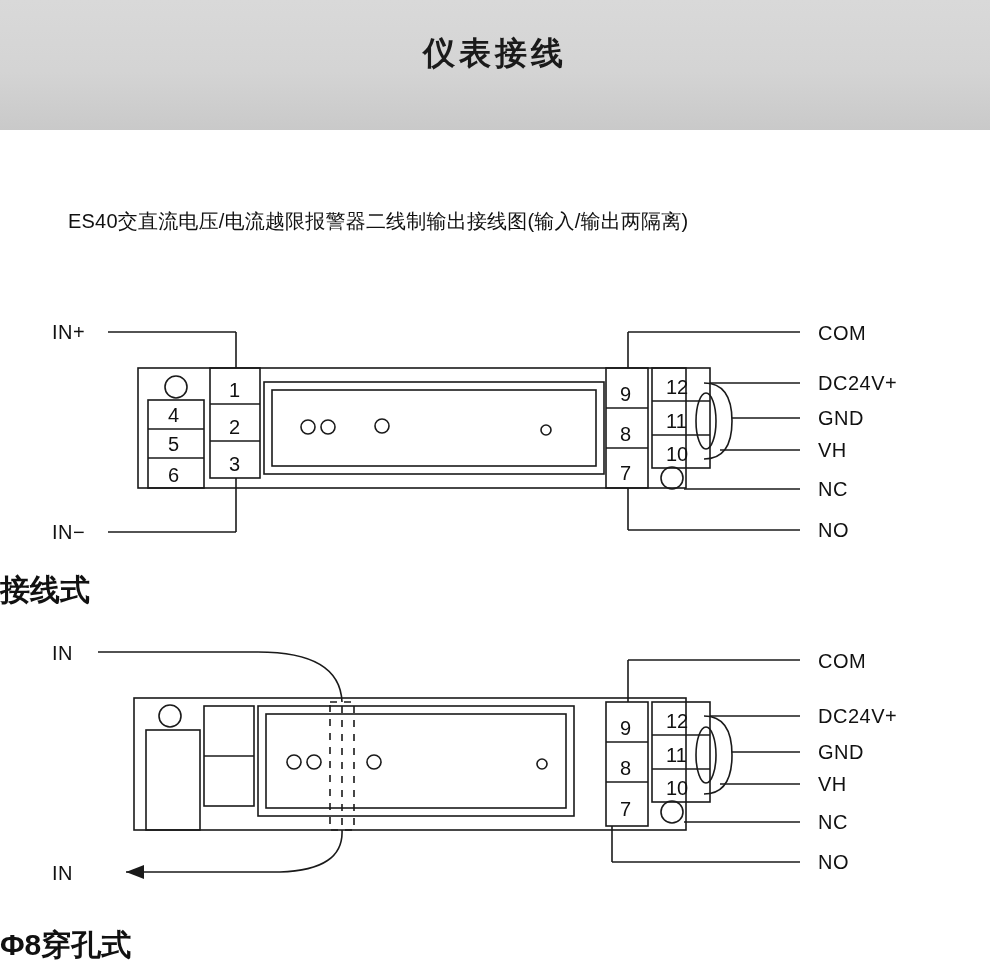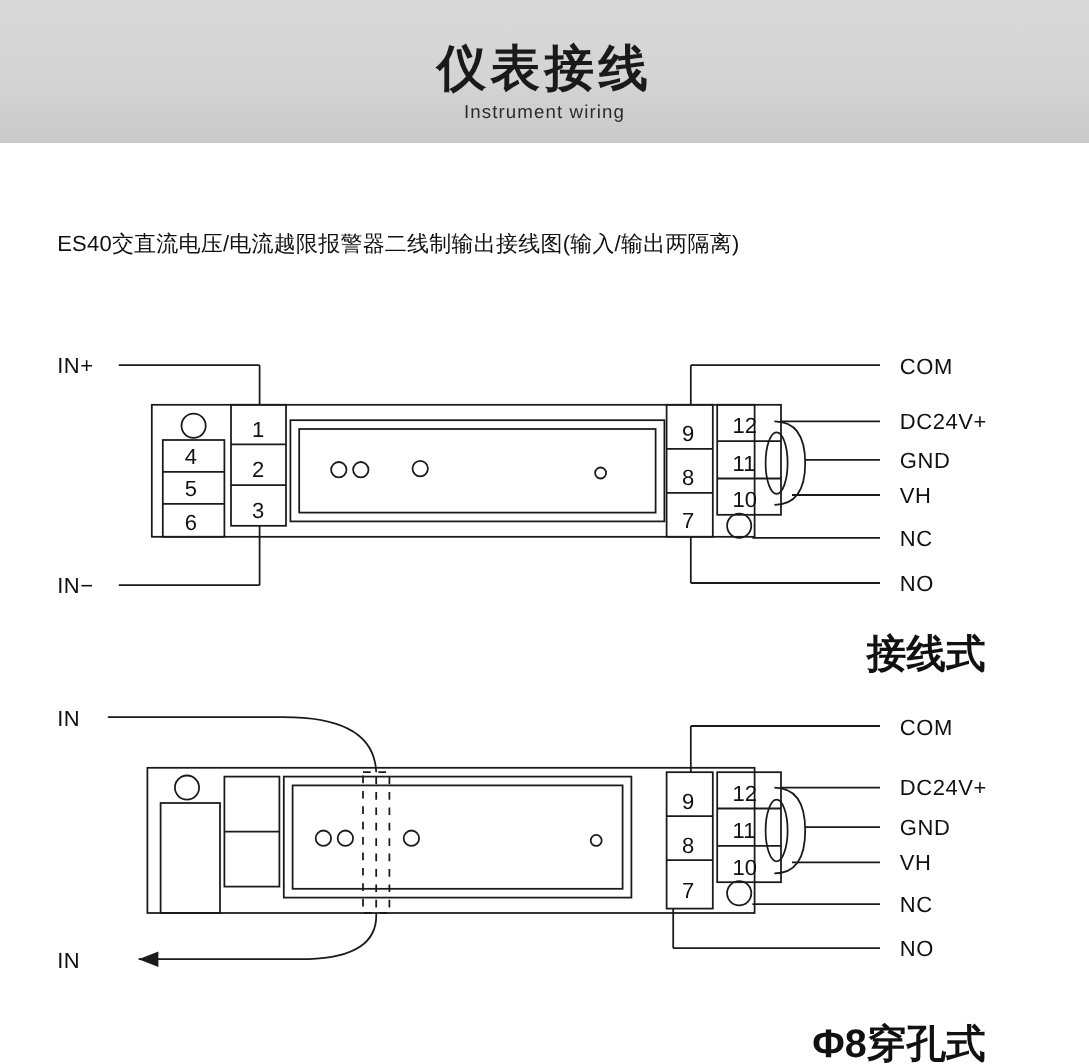--- a/index.html
+++ b/index.html
@@ -22,54 +22,54 @@
     left: 0; top: 0;
     width: 990px;
     height: 130px;
     background: linear-gradient(to bottom, #d9d9d9 0%, #d4d4d4 55%, #c9c9c9 100%);
   }
   .banner-title {
     position: absolute;
     left: 0; top: 32px;
     width: 990px;
     text-align: center;
-    font-size: 45px;
+    font-size: 32px;
     font-weight: bold;
     letter-spacing: 4px;
     color: #1a1a1a;
     font-family: "Liberation Sans", sans-serif;
   }
   .banner-sub {
     position: absolute;
     left: 0; top: 92px;
     width: 990px;
     text-align: center;
     font-size: 17px;
     color: #2b2b2b;
     letter-spacing: 1px;
   }
 
   
   .caption {
     position: absolute;
-    left: 52px;
+    left: 68px;
     top: 208px;
     font-size: 20px;
     color: #111;
     letter-spacing: .2px;
     white-space: nowrap;
   }
 
   
   .fig-caption {
     position: absolute;
     width: 896px;
     left: 0;
-    text-align: right;
-    font-size: 36px;
+    text-align: left;
+    font-size: 30px;
     font-weight: bold;
     color: #111;
   }
   #cap1 { top: 570px; }
   #cap2 { top: 925px; }
 
   
   .diagram {
     position: absolute;
     left: 0;
@@ -82,21 +82,20 @@
     fill: #111;
   }
   .lbl   { font-size: 20px; letter-spacing: .5px; }
   .num   { font-size: 20px; }
 </style>
 </head>
 <body>
 
 <div class="banner">
   <div class="banner-title">仪表接线</div>
-  <div class="banner-sub">Instrument wiring</div>
 </div>
 
 <div class="caption">ES40交直流电压/电流越限报警器二线制输出接线图(输入/输出两隔离)</div>
 
 <svg class="diagram" id="diagram1" width="990" height="270" viewBox="0 0 990 270">
   <g fill="none" stroke="#1a1a1a" stroke-width="1.6">
 
     <rect x="138" y="78" width="548" height="120"></rect>
 
     <rect x="264" y="92" width="340" height="92"></rect>

